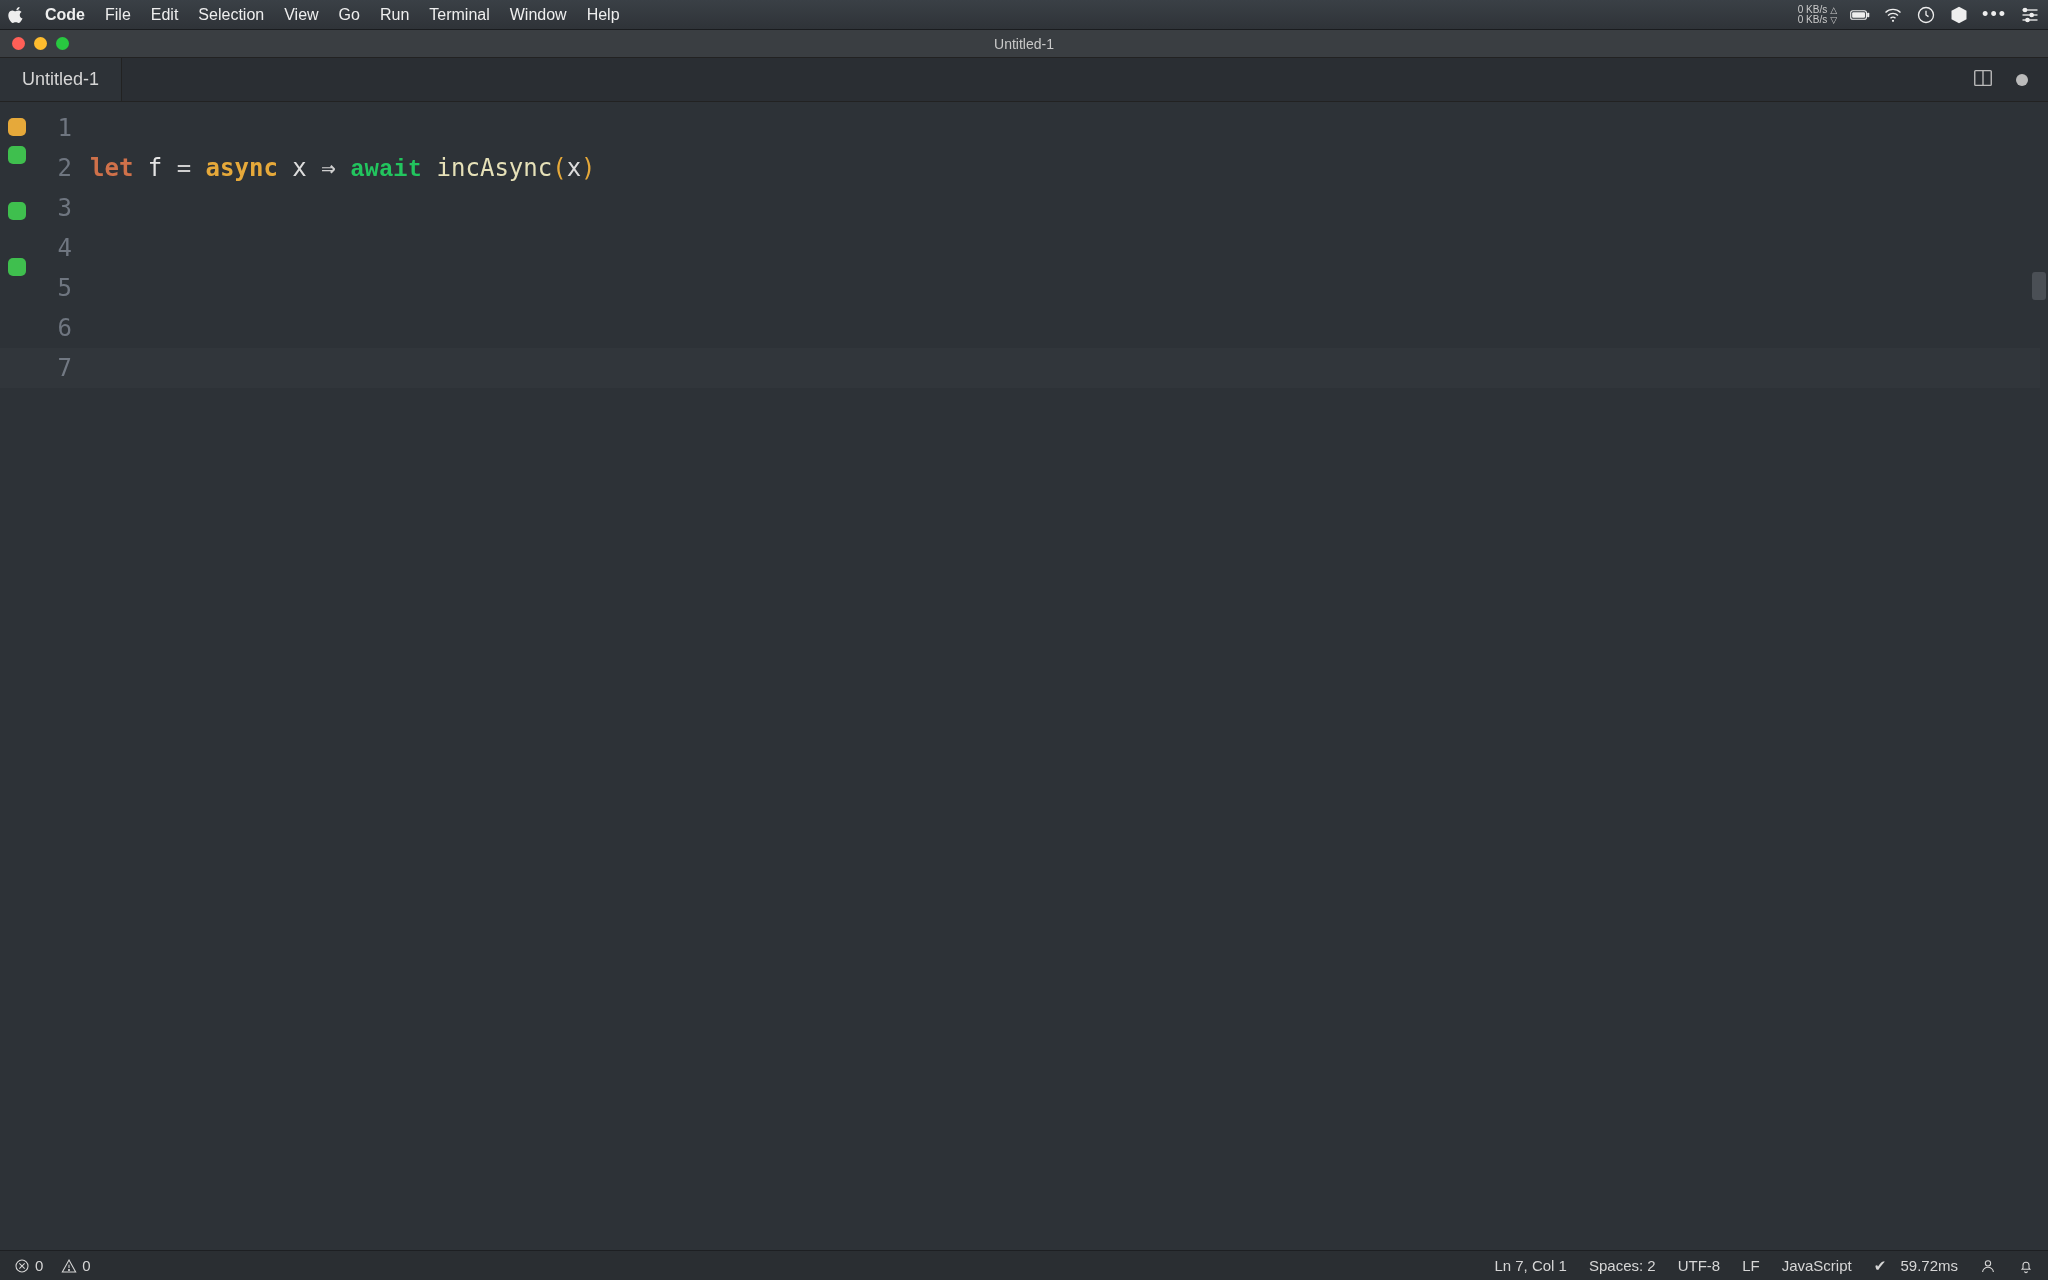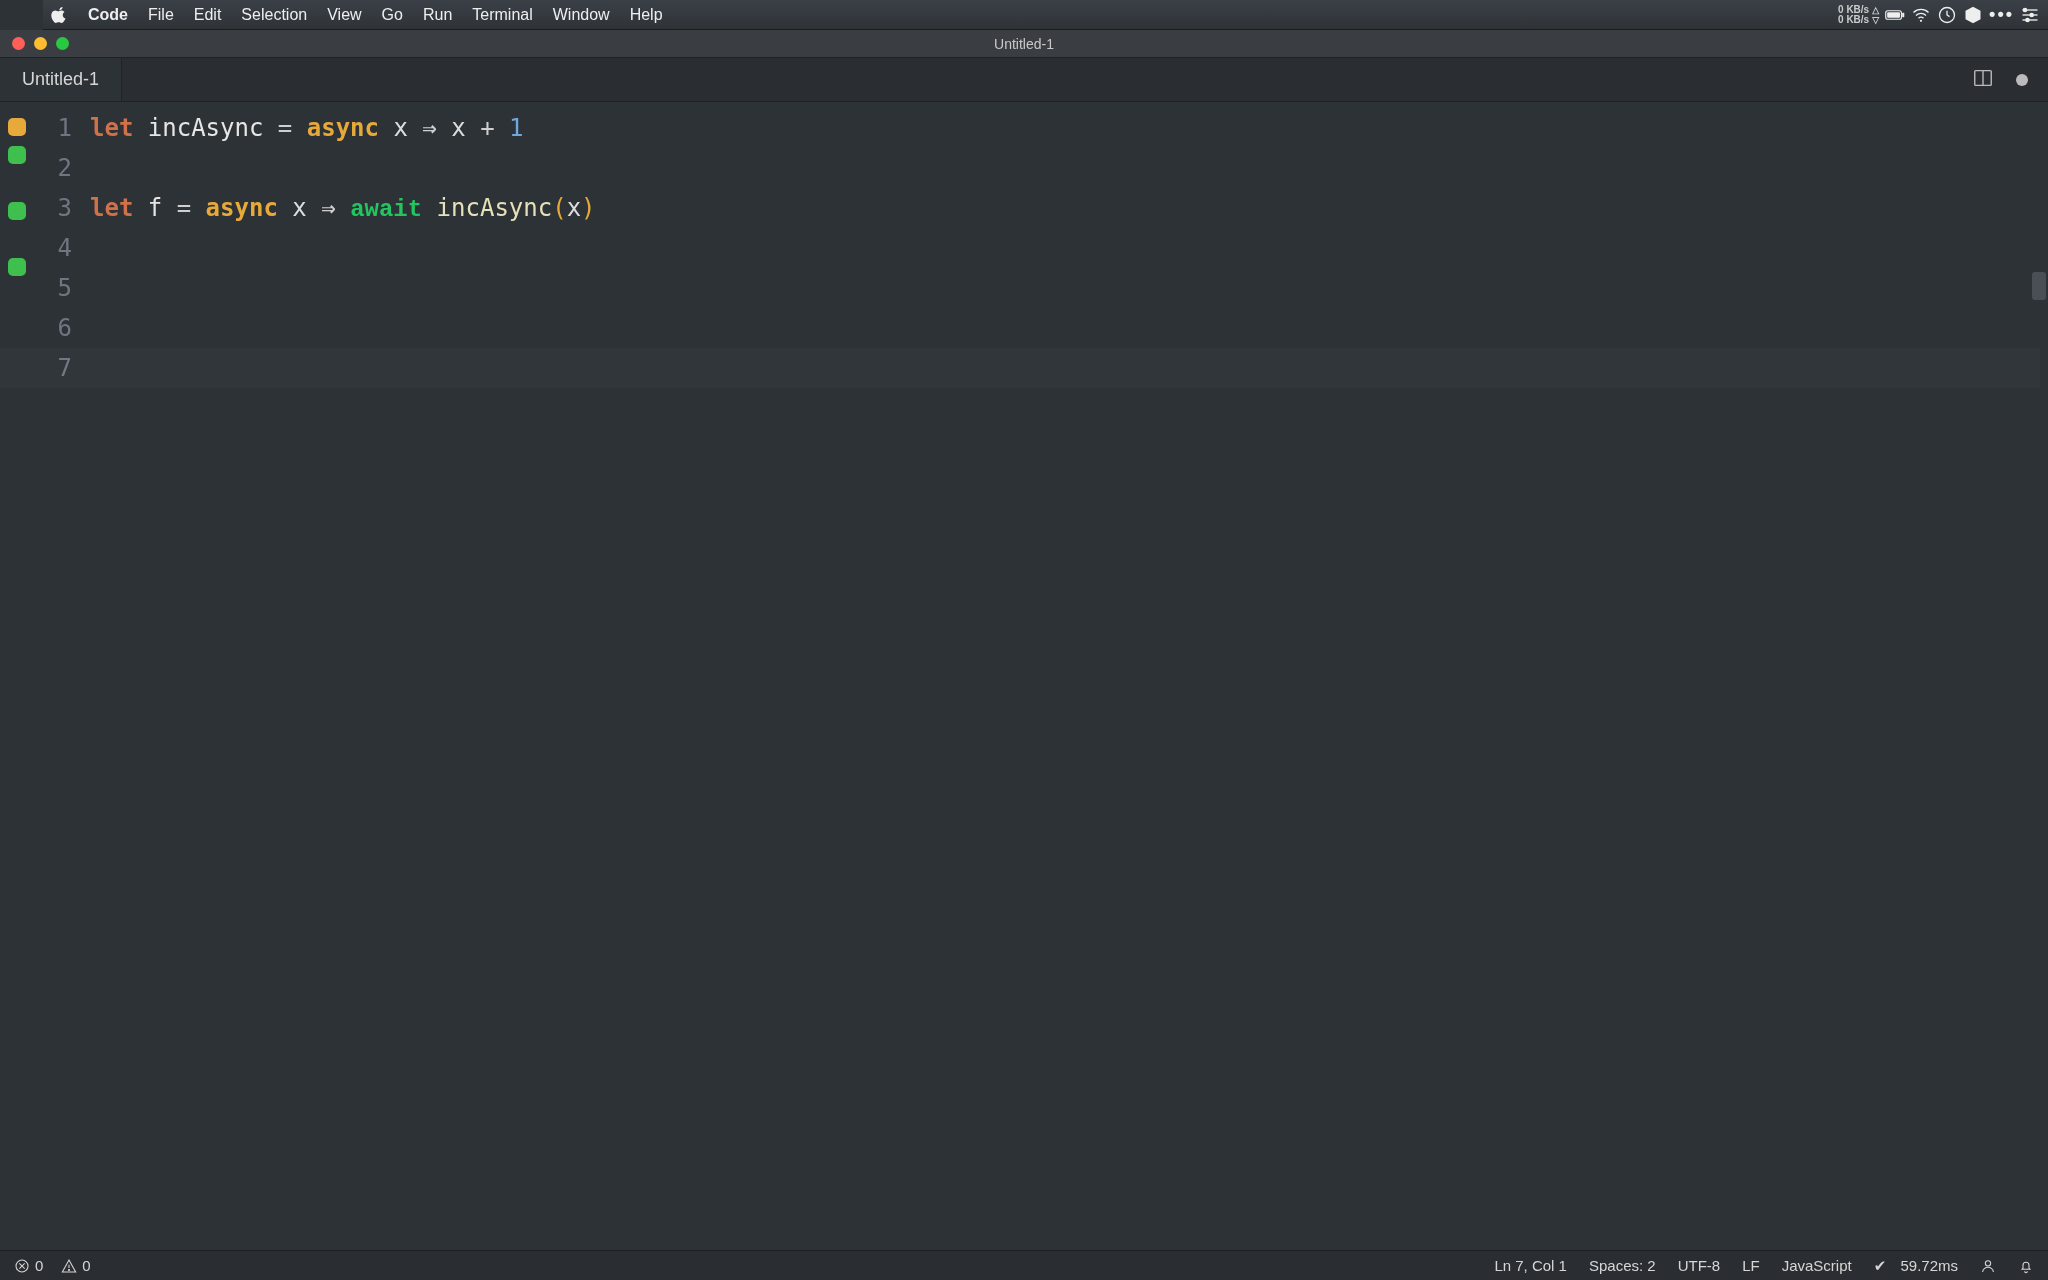--- a/index.html
+++ b/index.html
@@ -9,27 +9,26 @@
   .mac-menubar {
     height: 30px;
     background: linear-gradient(#3a4046, #2f3338);
     display: flex;
     align-items: center;
     padding: 0 8px;
     font-size: 16px;
     color: #eee;
     justify-content: space-between;
     border-bottom: 1px solid #1a1c1f;
-    margin-left: 43px;
   }
   .mac-menubar .left, .mac-menubar .right { display: flex; align-items: center; gap: 20px; }
   .mac-menubar .apple-logo svg { width: 17px; height: 17px; fill: #eee; display:block; }
   .mac-menubar .app-name { font-weight: 700; }
   .mac-menubar .menu-item { cursor: default; }
-  .mac-menubar .right { gap: 6px; font-weight: bold; }
+  .mac-menubar .right { gap: 13px; }
   .net-speed { font-size: 10px; line-height: 10px; text-align: right; color:#ccc;}
   .net-speed div{ display:flex; align-items:center; gap:3px; justify-content:flex-end;}
   .net-speed .tri { font-size:9px; }
   .sys-icon svg { width: 20px; height: 20px; stroke: #eee; fill: none; stroke-width: 1.6; display:block;}
   .sys-icon.fill svg{ fill:#eee; stroke:none;}
   .dots { font-size:18px; letter-spacing:2px; }
 
   
   .window-titlebar {
     height: 28px;
@@ -224,21 +223,20 @@
   <div class="gutter" id="gutter">
       <div>1</div>
       <div>2</div>
       <div>3</div>
       <div>4</div>
       <div>5</div>
       <div>6</div>
       <div>7</div>
     </div>
   <div class="code" id="code">
-      <div class="code-line"><span class="tk-kw">let </span><span class="tk-fn">incAsync</span><span class="tk-op"> = </span><span class="tk-async">async</span><span class="tk-op"> </span><span class="tk-var">x</span><span class="tk-op"> </span><span class="tk-arrow">⇒</span><span class="tk-op"> </span><span class="tk-var">x</span><span class="tk-op"> + </span><span class="tk-num">1</span></div>
       <div class="code-line"></div>
       <div class="code-line"><span class="tk-kw">let </span><span class="tk-fn">f</span><span class="tk-op"> = </span><span class="tk-async">async</span><span class="tk-op"> </span><span class="tk-var">x</span><span class="tk-op"> </span><span class="tk-arrow">⇒</span><span class="tk-op"> </span><span class="tk-await">await</span><span class="tk-op"> </span><span class="tk-call">incAsync</span><span class="tk-paren">(</span><span class="tk-var">x</span><span class="tk-paren">)</span></div>
       <div class="code-line"></div>
       <div class="active-line-bg" style="top: 246px;"></div>
       <div class="code-line"></div>
     </div>
   <div class="scroll-stub"></div>
   <div class="scroll-thumb"></div>
 </div>
 

